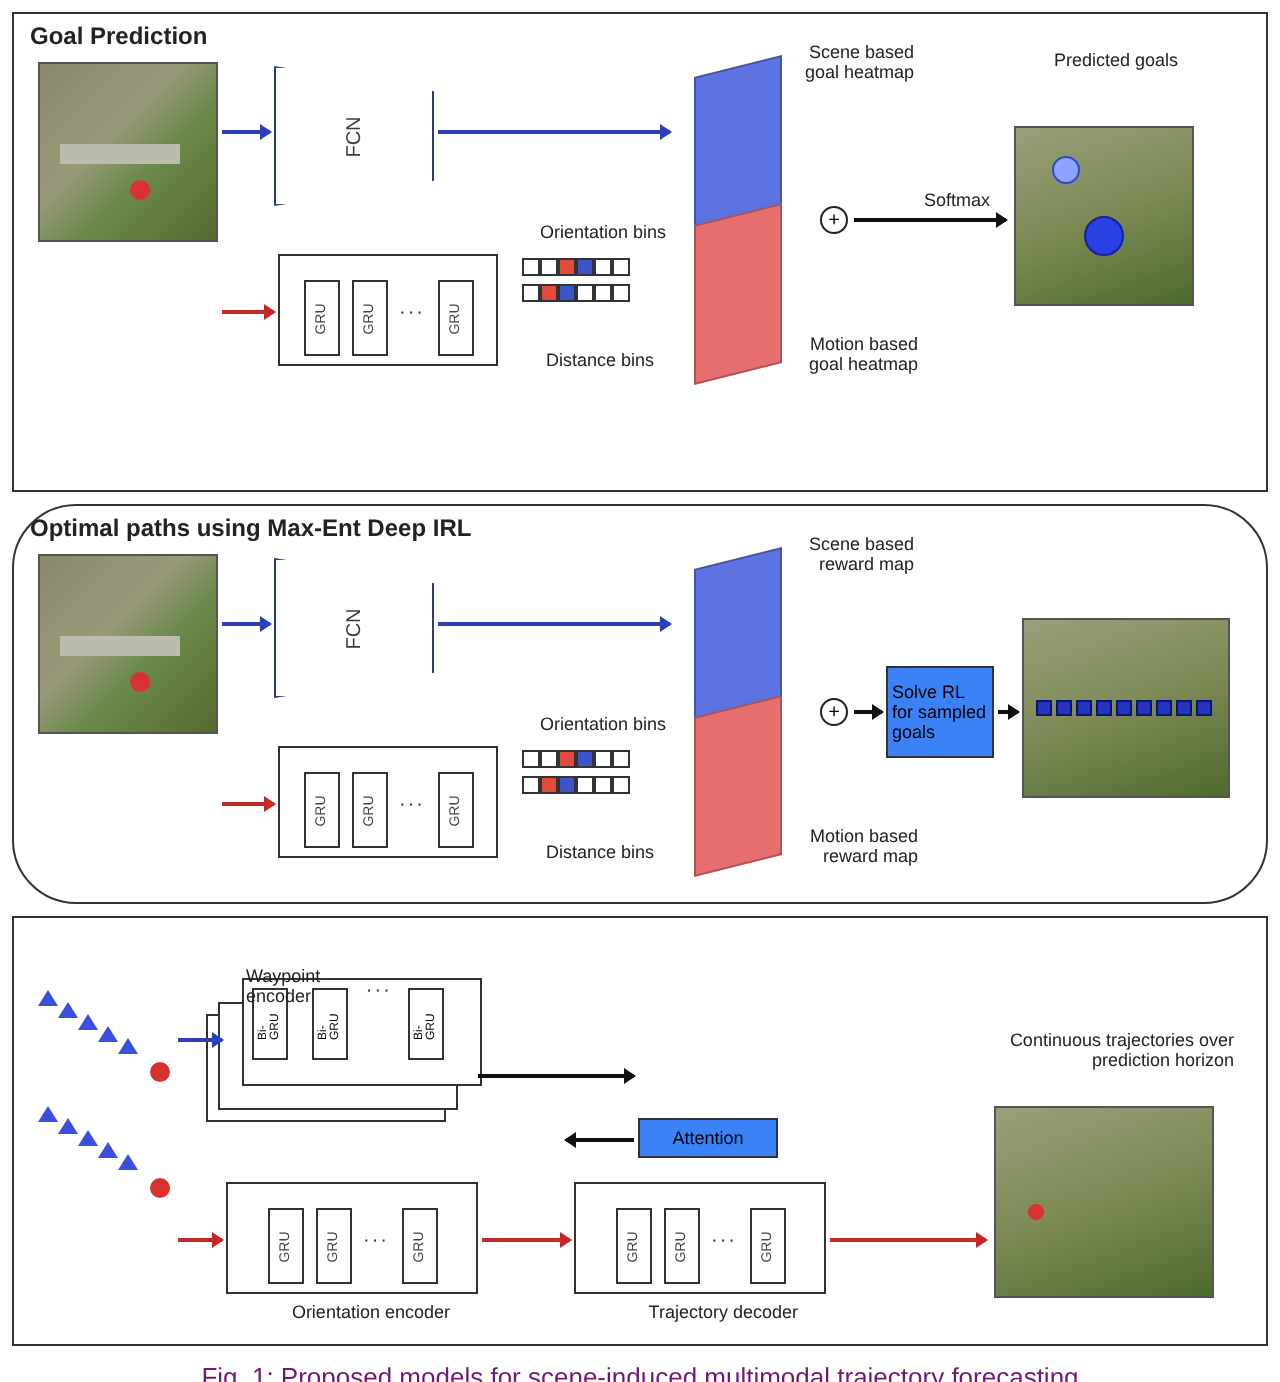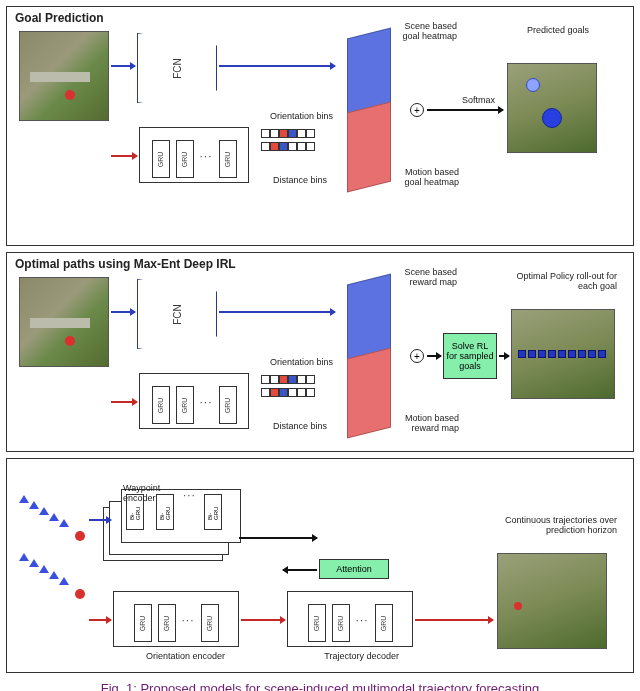--- a/index.html
+++ b/index.html
@@ -1,19 +1,19 @@
 <!DOCTYPE html>
 <html><head>
 <meta charset="utf-8">
 <style>
   * { box-sizing: border-box; margin: 0; padding: 0; }
   body { font-family: Arial, sans-serif; background: #fff; width: 640px; height: 691px; padding: 6px; }
   .panel { border: 1px solid #333; background: #fff; margin-bottom: 6px; position: relative; }
   .p1 { height: 240px; }
-  .p2 { height: 200px; }
+  .p2 { height: 200px; border-radius: 32px; }
   .p3 { height: 215px; }
   .panel-title { position: absolute; top: 4px; left: 8px; font-size: 12px; font-weight: bold; color: #222; }
   .caption { text-align: center; font-size: 13px; color: #701a75; margin-top: 8px; }
   .scene-thumb { position: absolute; width: 90px; height: 90px; background: linear-gradient(135deg,#8a8a6a 0%,#9a9a7a 40%,#6b8a4a 60%,#556b2f 100%); border: 1px solid #555; }
   .scene-thumb::before { content:""; position:absolute; left:10px; top:40px; width:60px; height:10px; background:#bcbcac; }
   .scene-thumb::after { content:""; position:absolute; left:45px; bottom:20px; width:10px; height:10px; background:#d93030; border-radius:50%; }
   .trap { position: absolute; width: 80px; height: 70px; border: 1.5px solid #2a3a7a; background: #fff; clip-path: polygon(0% 0%, 100% 18%, 100% 82%, 0% 100%); display:flex; align-items:center; justify-content:center; }
   .trap span { font-size: 10px; transform: rotate(-90deg); color: #3a3a3a; }
   .gru-chain { position:absolute; border:1px solid #333; background:#fff; display:flex; align-items:flex-end; justify-content:center; gap:6px; padding:6px 6px 4px; }
   .gru { width:18px; height:38px; border:1px solid #333; background:#fff; display:flex; align-items:center; justify-content:center; }
@@ -25,21 +25,21 @@
   .w{background:#fff;} .r{background:#e24a3c;} .b{background:#3a55c8;}
   .heatmap { position:absolute; width:44px; height:80px; transform:skewY(-14deg); border:1px solid rgba(0,0,0,0.25);}
   .hm-blue { background:#5b72e0; }
   .hm-red { background:#e86f6f; }
   .txt { position:absolute; font-size:9px; color:#222; line-height:1.15; text-align:right; }
   .arrow { position:absolute; background:#2b3fbe; height:2px; }
   .arrow::after{content:"";position:absolute;right:-1px;top:-3px;border-left:6px solid #2b3fbe;border-top:4px solid transparent;border-bottom:4px solid transparent;}
   .arrow-red{ background:#c62828;} .arrow-red::after{border-left-color:#c62828;}
   .arrow-blk{ background:#111;} .arrow-blk::after{border-left-color:#111;}
   .circ-plus{position:absolute;width:14px;height:14px;border:1px solid #222;border-radius:50%;background:#fff;display:flex;align-items:center;justify-content:center;font-size:10px;}
-  .box{position:absolute;border:1px solid #333;background:#86efac;display:flex;align-items:center;justify-content:center;font-size:9px;text-align:center;padding:2px;}
+  .box{position:absolute;border:1px solid #333;background:#3b82f6;display:flex;align-items:center;justify-content:center;font-size:9px;padding:2px;}
   .pred-thumb{position:absolute;width:90px;height:90px;background:linear-gradient(160deg,#9aa07a,#7c8a55,#4d6a2e);border:1px solid #555;}
   .pred-thumb .dot{position:absolute;border-radius:50%;}
   .policy-thumb{position:absolute;width:104px;height:90px;background:linear-gradient(160deg,#9aa07a,#7c8a55,#4d6a2e);border:1px solid #555;}
   .policy-thumb .sq{position:absolute;width:8px;height:8px;background:#2436c0;border:1px solid #0b1570;}
   .tri{position:absolute;width:0;height:0;border-left:5px solid transparent;border-right:5px solid transparent;border-bottom:8px solid #3a4fe0;}
   .enc-stack{position:absolute;}
   .enc-box{border:1px solid #333;background:#fff;width:120px;height:54px;position:relative;}
   .enc-box+.enc-box{position:absolute;top:-6px;left:6px;}
   .bi{width:18px;height:36px;border:1px solid #333;display:inline-flex;align-items:center;justify-content:center;margin:4px 4px 0;}
   .bi span{font-size:6px;transform:rotate(-90deg);}
@@ -172,21 +172,20 @@
     <div class="sq" style="top:40px;left:6px;"></div>
       <div class="sq" style="top:40px;left:16px;"></div>
       <div class="sq" style="top:40px;left:26px;"></div>
       <div class="sq" style="top:40px;left:36px;"></div>
       <div class="sq" style="top:40px;left:46px;"></div>
       <div class="sq" style="top:40px;left:56px;"></div>
       <div class="sq" style="top:40px;left:66px;"></div>
       <div class="sq" style="top:40px;left:76px;"></div>
       <div class="sq" style="top:40px;left:86px;"></div>
   </div>
-  <div class="txt" style="top:18px;left:500px;width:110px;">Optimal Policy roll-out for each goal</div>
 </div>
 
 <div class="panel p3">
 
   <div class="tri" style="top:36px;left:12px;"></div>
     <div class="tri" style="top:42px;left:22px;"></div>
     <div class="tri" style="top:48px;left:32px;"></div>
     <div class="tri" style="top:54px;left:42px;"></div>
     <div class="tri" style="top:60px;left:52px;"></div>
   <div class="tri" style="top:94px;left:12px;"></div>

